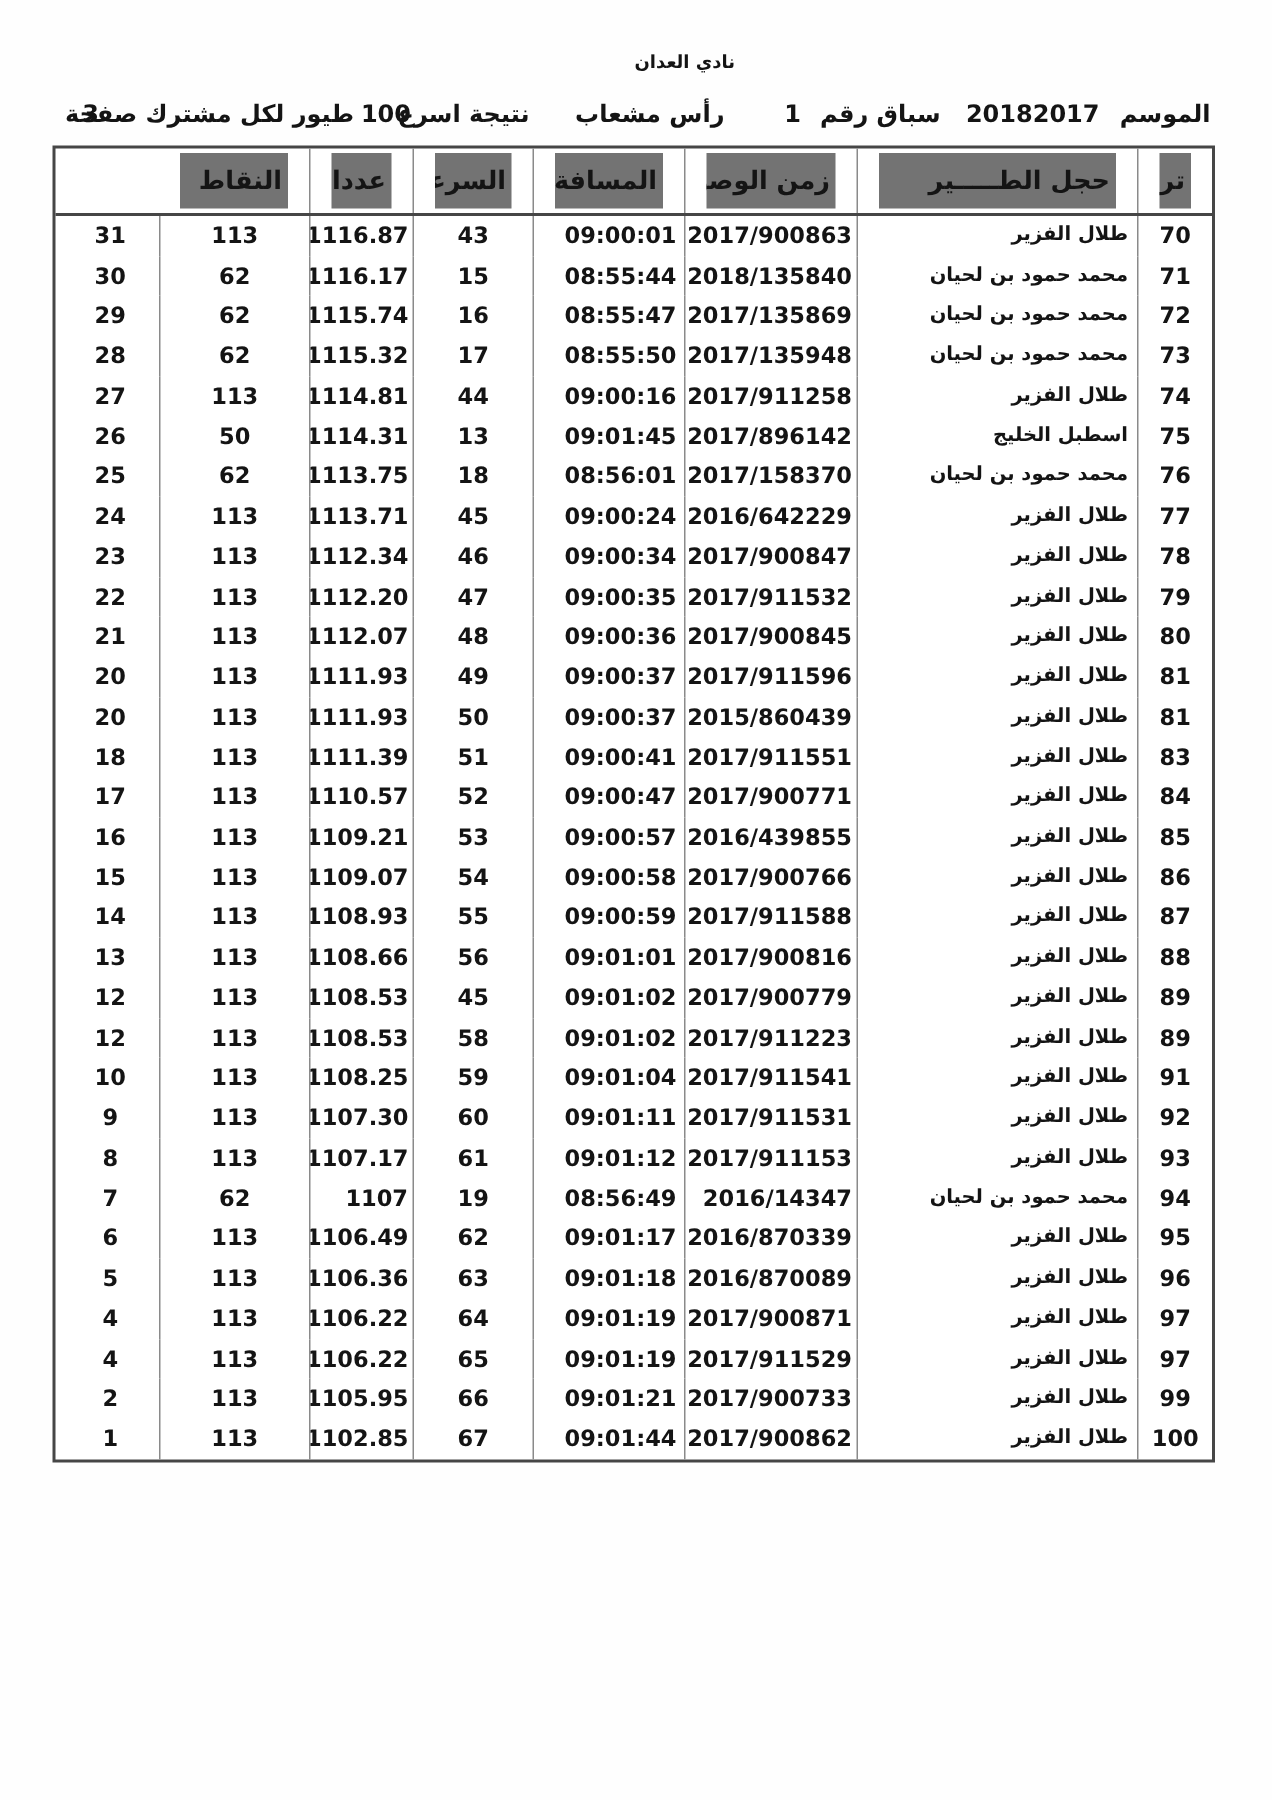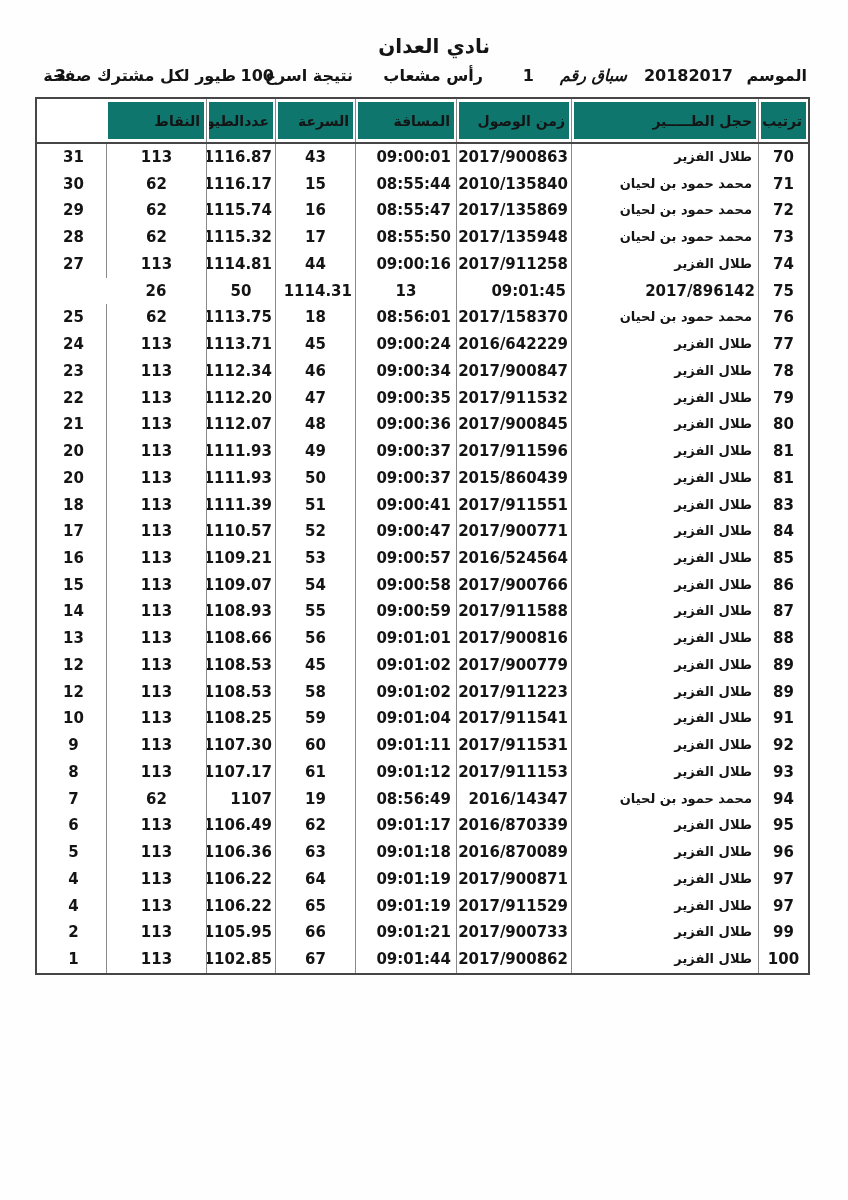--- a/index.html
+++ b/index.html
@@ -8,49 +8,49 @@
     font-family:"DejaVu Sans", sans-serif;
     -webkit-font-smoothing:antialiased;
   }
   .sheet {
     position:relative; width:848px; height:1200px;
     direction:rtl; color:#141414; font-weight:bold; overflow:hidden;
     background:#fefefe;
   }
   .title {
     position:absolute; top:34px; right:358px;
-    font-size:20px; white-space:nowrap;
+    font-size:12px; white-space:nowrap;
   }
   .meta { position:absolute; top:58px; right:0; left:0; height:30px; }
   .meta span { position:absolute; white-space:nowrap; font-size:16px; top:8px; }
   .m-season-label { right:41px; }
   .m-season-value { right:115px; font-size:20px; top:4px; }
-  .m-race-label   { right:221px;font-style:italic; }
+  .m-race-label   { right:221px; }
   .m-race-value   { right:314px; font-size:17px; top:6px; }
   .m-location     { right:365px; }
   .m-result-label { right:495px; }
   .m-result-value { right:574px; font-size:17px; top:6px; }
   .m-per-label    { right:612px; }
   .m-page-value   { right:782px; font-size:16px; top:7px; }
 
   .table-frame {
     position:absolute; top:97px; right:38px; width:771px;
     border:2px solid #464646; background:#ffffff;
   }
   .grid-row {
     display:grid;
     grid-template-columns:50px 187px 115px 101px 80px 69px 100px 65px;
   }
   .thead { border-bottom:2px solid #464646; }
   .hcell { border-inline-end:1px solid #8a8a8a; }
   .hcell:last-child { border-inline-end:none; }
   .hbox {
-    margin:3px 2px; background:#0f766e; height:37px;
+    margin:3px 14px; background:#737373; height:37px;
     display:flex; align-items:center; justify-content:flex-start;
-    padding-inline-start:4px; font-size:14px; white-space:nowrap; overflow:hidden;
+    padding-inline-start:4px; font-size:17px; white-space:nowrap; overflow:hidden;
   }
   .bcell {
     height:26.74px; line-height:26.74px;
     border-inline-end:1px solid #8a8a8a;
     font-size:15px; white-space:nowrap; overflow:hidden;
   }
   .bcell:last-child { border-inline-end:none; }
   .c-center { text-align:center; }
   .c-start  { text-align:start; }
   .cell-name  { padding-inline-start:6px; font-size:13px; }
@@ -109,21 +109,21 @@
     <div class="bcell c-start cell-time">09:00:01</div>
     <div class="bcell c-center">43</div>
     <div class="bcell c-start cell-speed">1116.87</div>
     <div class="bcell c-center">113</div>
     <div class="bcell c-center">31</div>
   </div>
 
   <div class="grid-row">
     <div class="bcell c-center">71</div>
     <div class="bcell c-start cell-name">محمد حمود بن لحيان</div>
-    <div class="bcell c-start cell-ring">2010/135840</div>
+    <div class="bcell c-start cell-ring">2018/135840</div>
     <div class="bcell c-start cell-time">08:55:44</div>
     <div class="bcell c-center">15</div>
     <div class="bcell c-start cell-speed">1116.17</div>
     <div class="bcell c-center">62</div>
     <div class="bcell c-center">30</div>
   </div>
 
   <div class="grid-row">
     <div class="bcell c-center">72</div>
     <div class="bcell c-start cell-name">محمد حمود بن لحيان</div>
@@ -152,20 +152,21 @@
     <div class="bcell c-start cell-ring">2017/911258</div>
     <div class="bcell c-start cell-time">09:00:16</div>
     <div class="bcell c-center">44</div>
     <div class="bcell c-start cell-speed">1114.81</div>
     <div class="bcell c-center">113</div>
     <div class="bcell c-center">27</div>
   </div>
 
   <div class="grid-row">
     <div class="bcell c-center">75</div>
+    <div class="bcell c-start cell-name">اسطبل الخليج</div>
     <div class="bcell c-start cell-ring">2017/896142</div>
     <div class="bcell c-start cell-time">09:01:45</div>
     <div class="bcell c-center">13</div>
     <div class="bcell c-start cell-speed">1114.31</div>
     <div class="bcell c-center">50</div>
     <div class="bcell c-center">26</div>
   </div>
 
   <div class="grid-row">
     <div class="bcell c-center">76</div>
@@ -262,21 +263,21 @@
     <div class="bcell c-start cell-time">09:00:47</div>
     <div class="bcell c-center">52</div>
     <div class="bcell c-start cell-speed">1110.57</div>
     <div class="bcell c-center">113</div>
     <div class="bcell c-center">17</div>
   </div>
 
   <div class="grid-row">
     <div class="bcell c-center">85</div>
     <div class="bcell c-start cell-name">طلال الفزير</div>
-    <div class="bcell c-start cell-ring">2016/524564</div>
+    <div class="bcell c-start cell-ring">2016/439855</div>
     <div class="bcell c-start cell-time">09:00:57</div>
     <div class="bcell c-center">53</div>
     <div class="bcell c-start cell-speed">1109.21</div>
     <div class="bcell c-center">113</div>
     <div class="bcell c-center">16</div>
   </div>
 
   <div class="grid-row">
     <div class="bcell c-center">86</div>
     <div class="bcell c-start cell-name">طلال الفزير</div>

